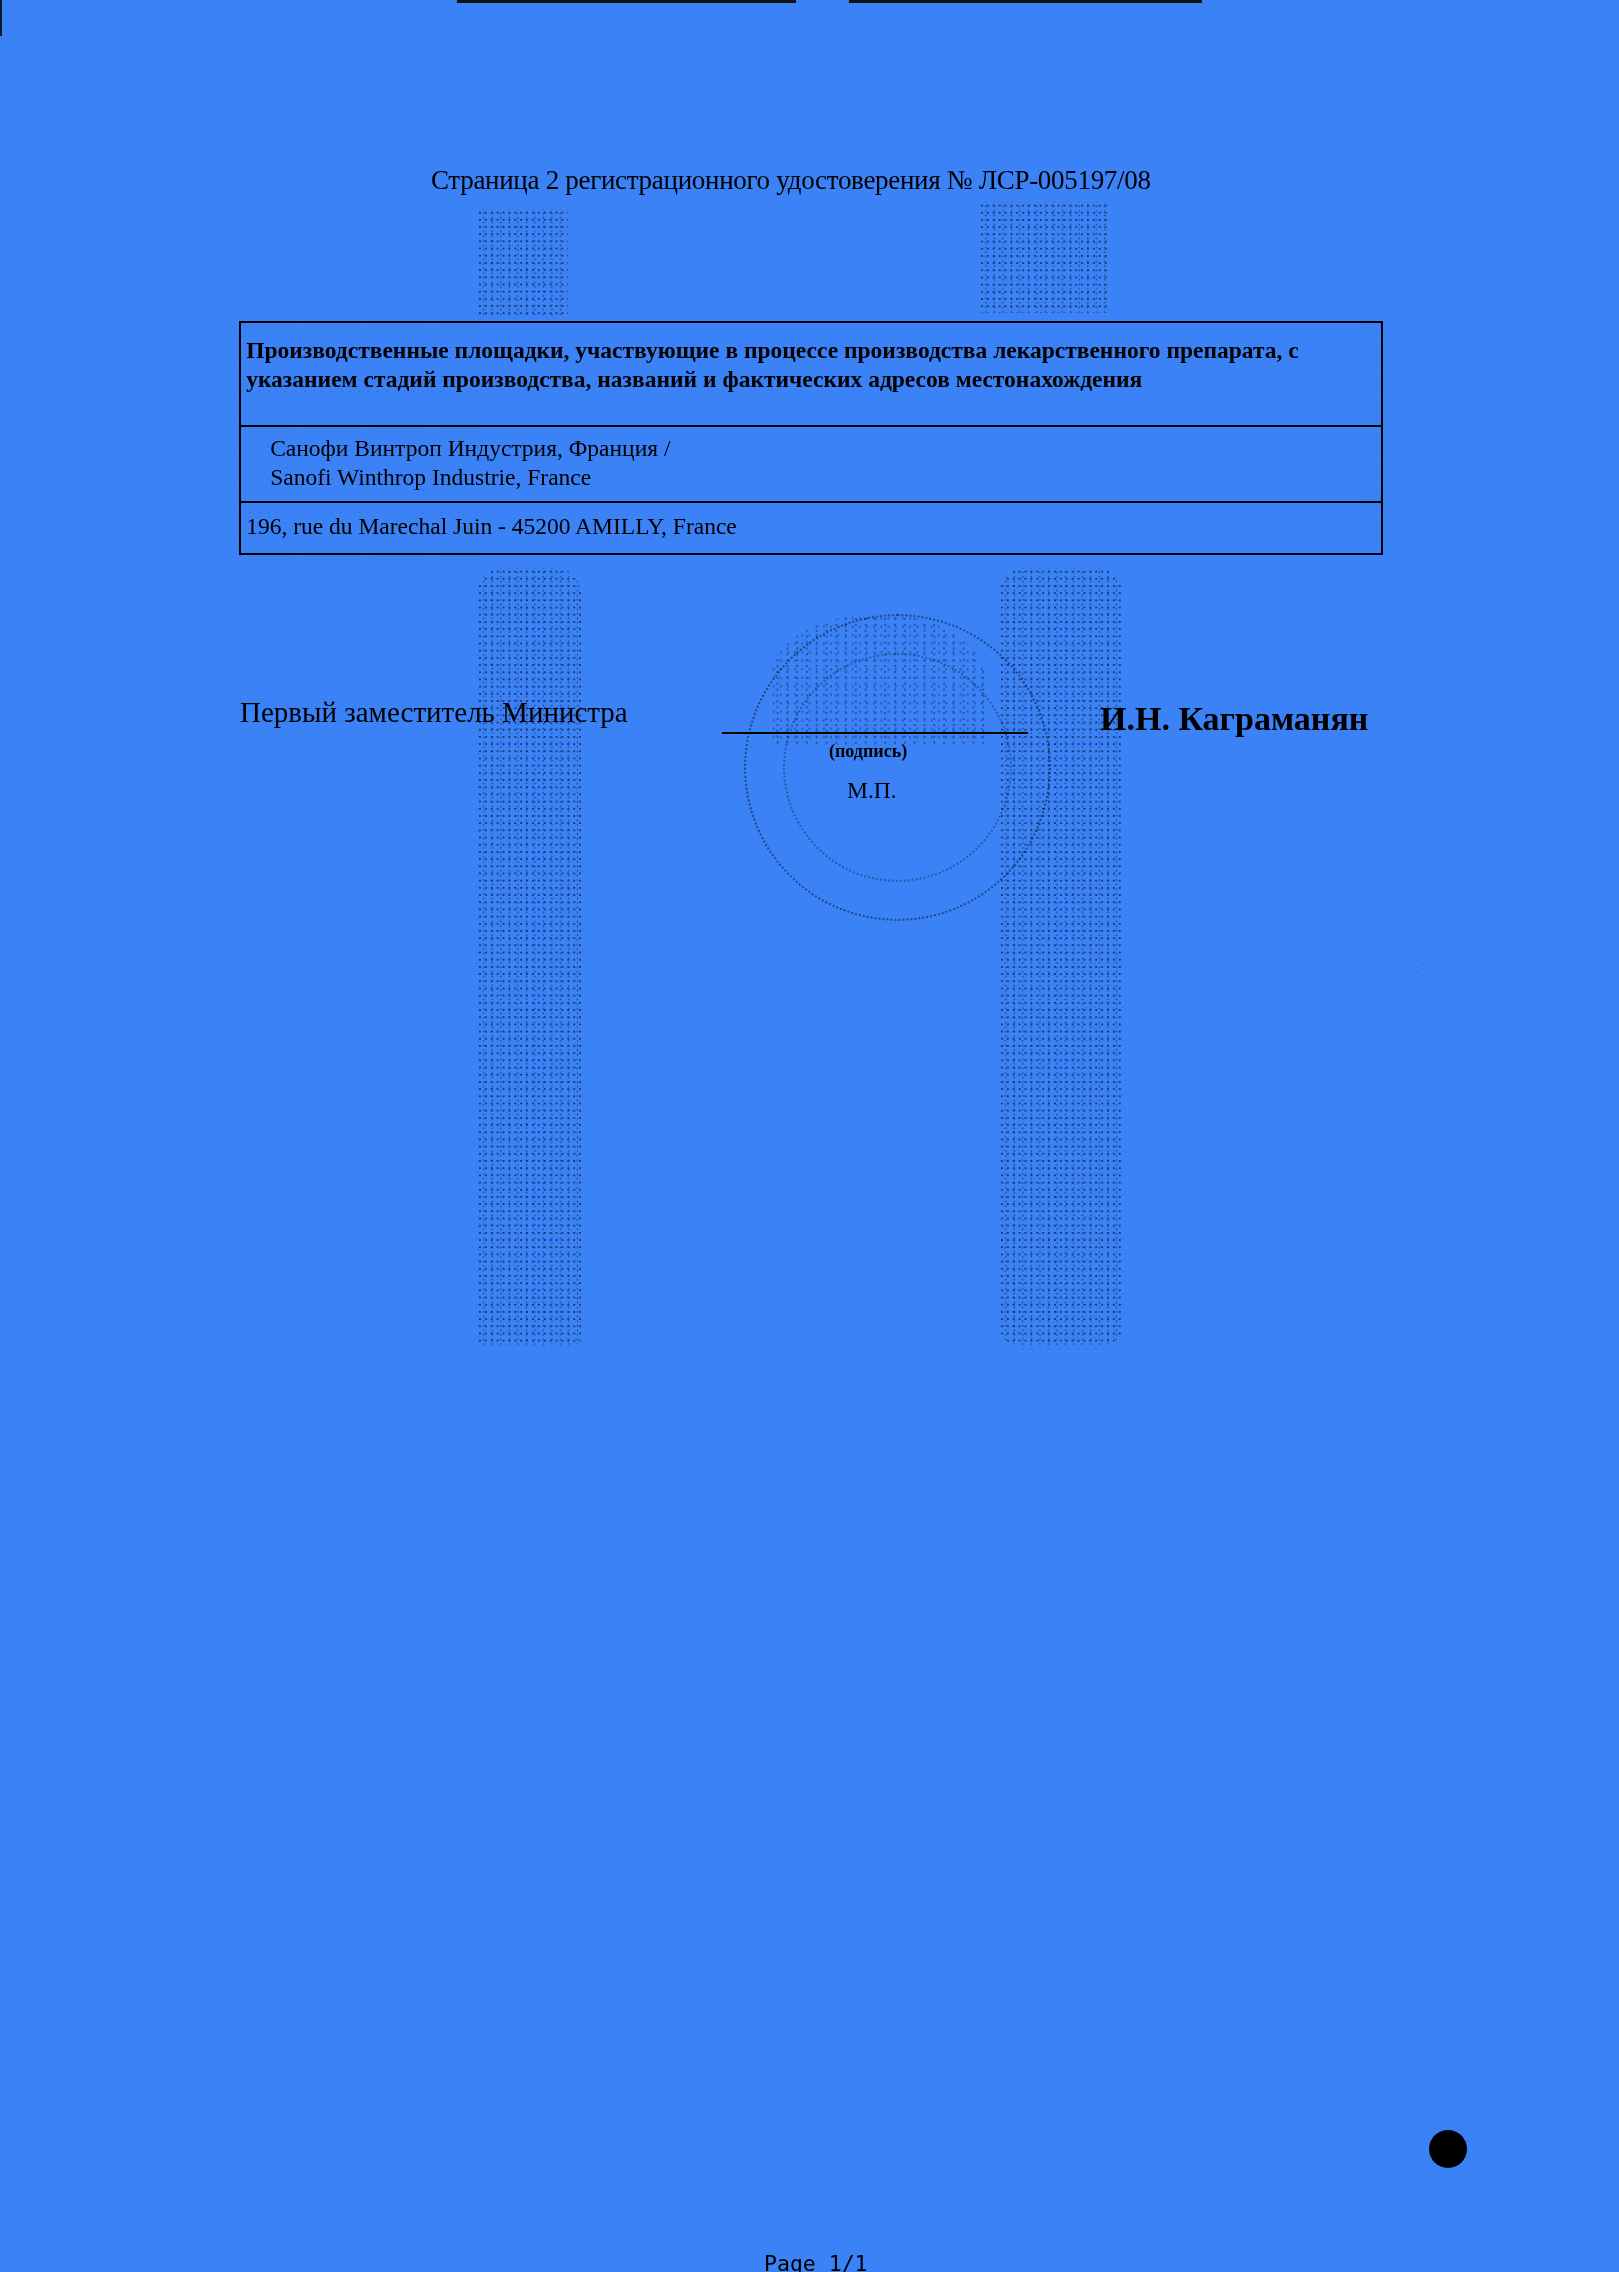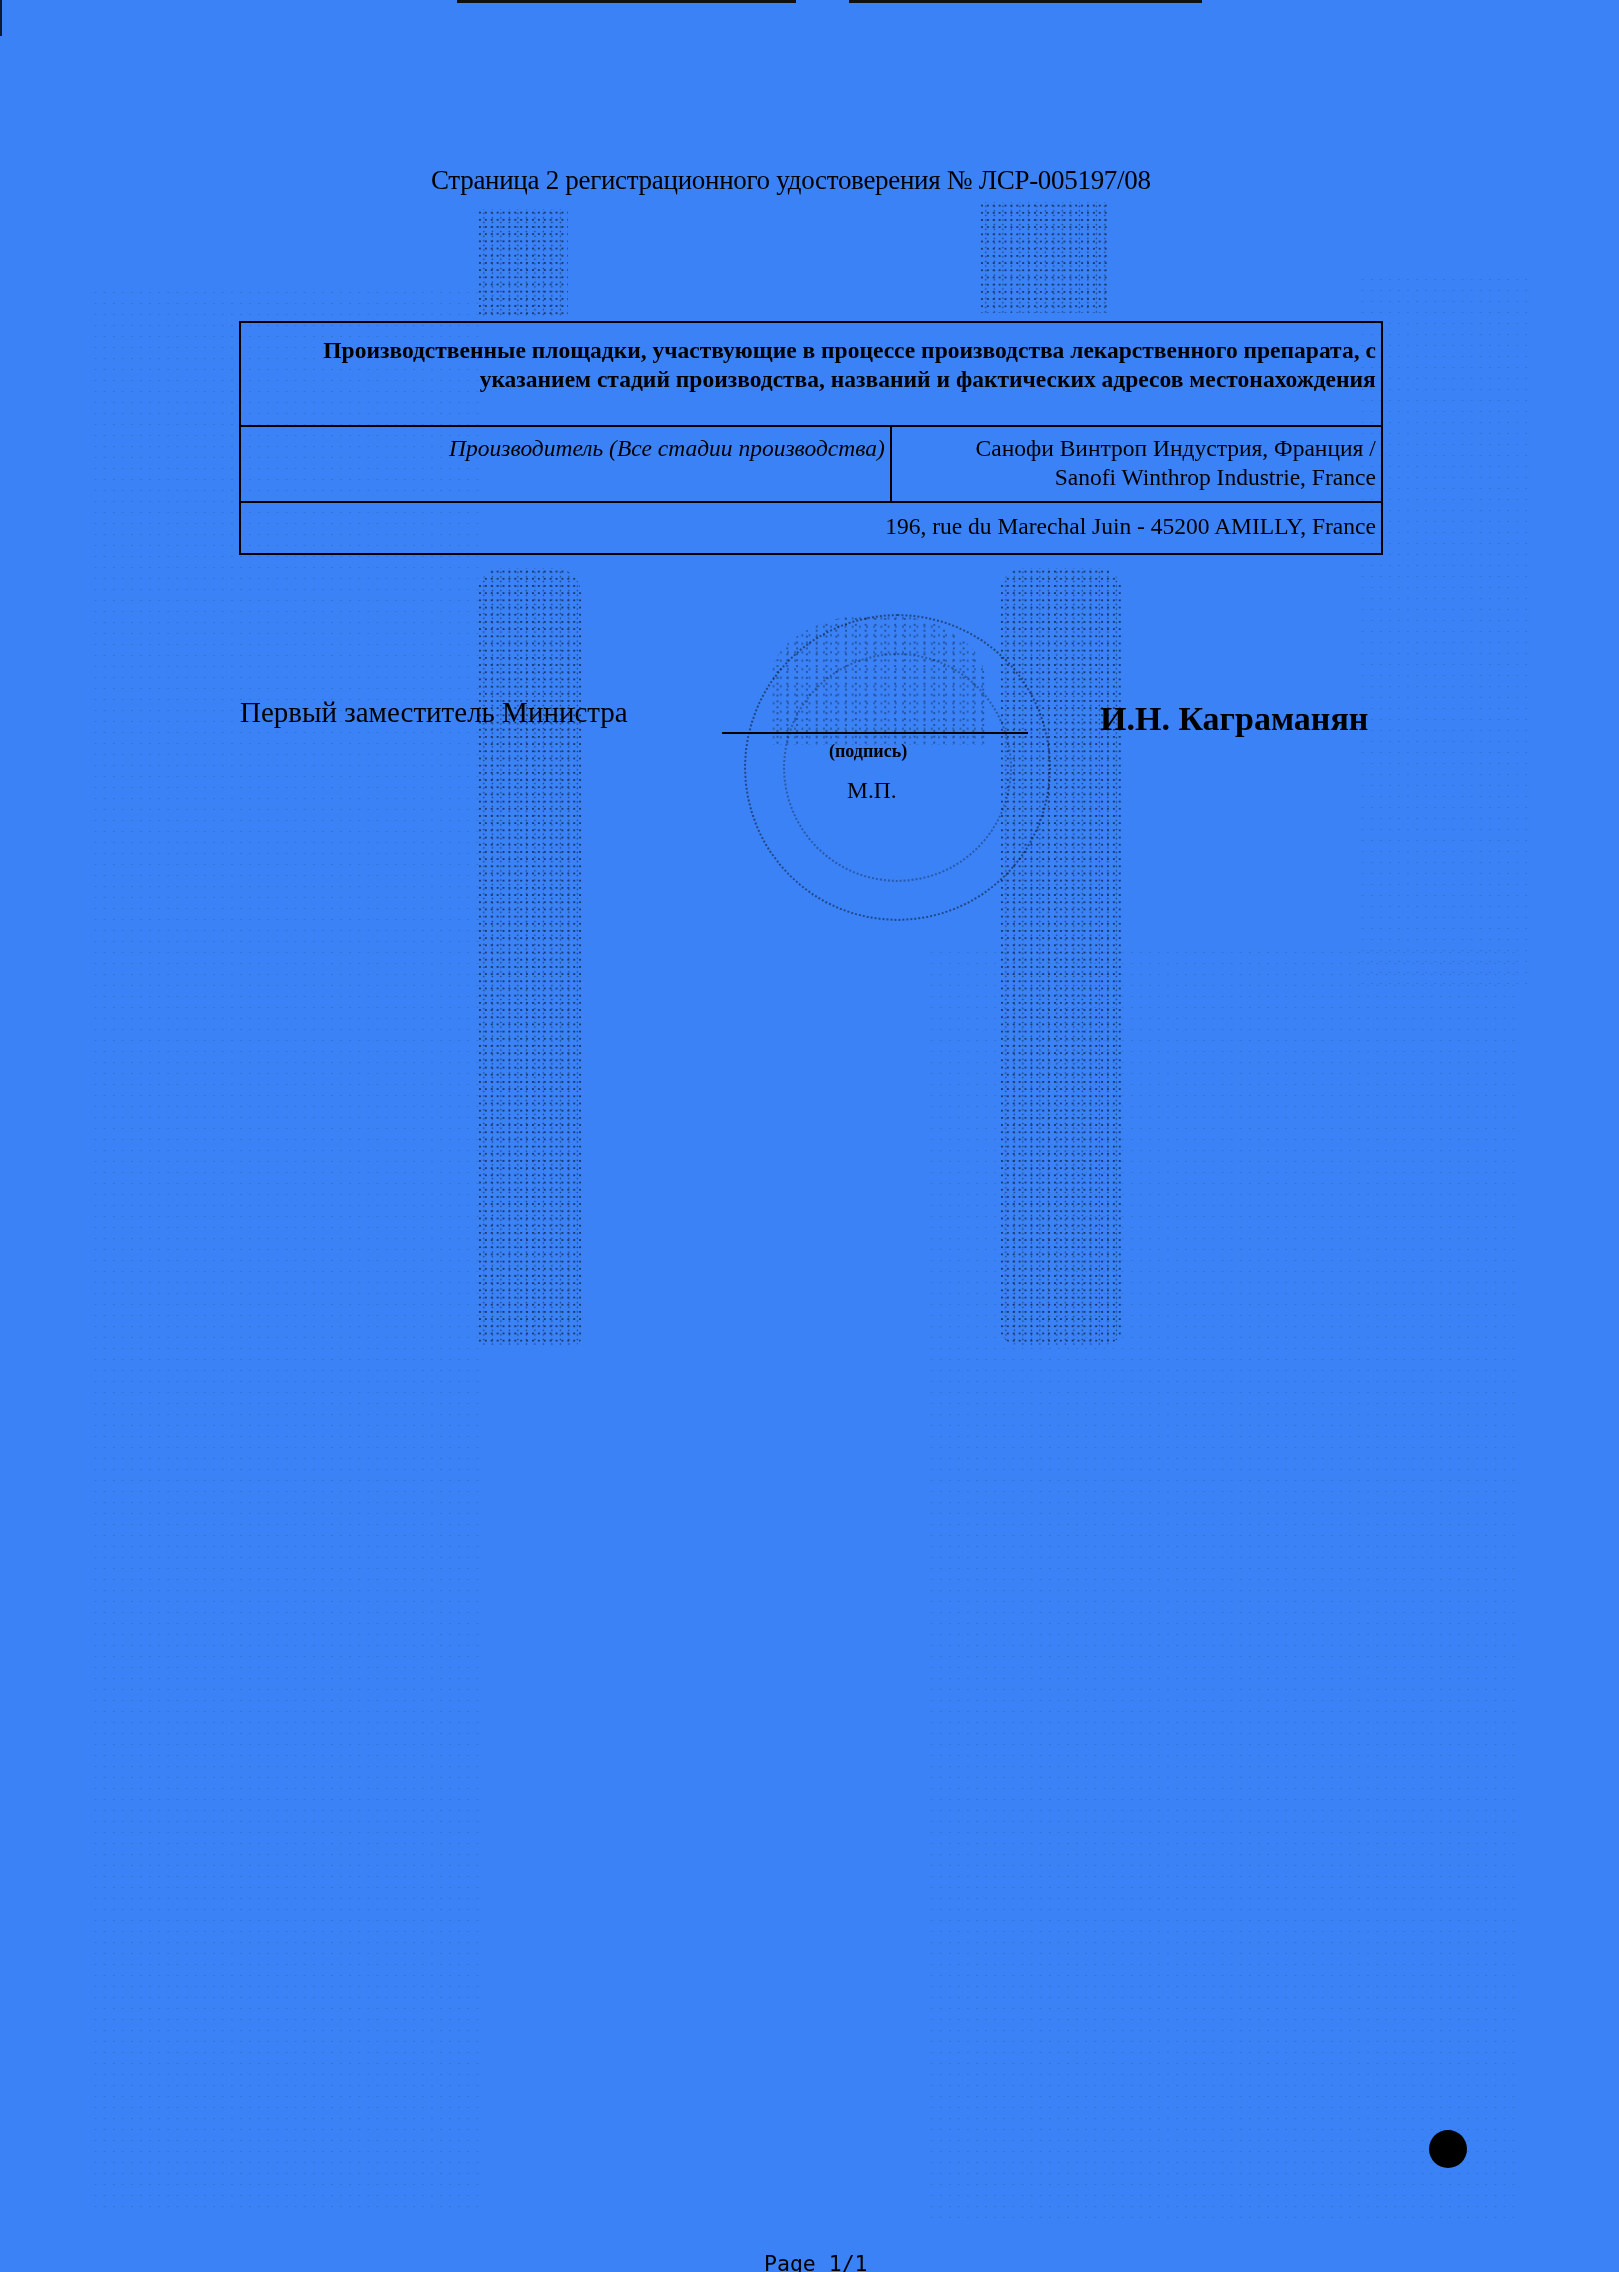--- a/index.html
+++ b/index.html
@@ -21,21 +21,21 @@
     .ribbon.fine { opacity: .35; background-size: 7.2px 8.5px, 9.8px 5.9px; }
     .haze { position: absolute; opacity: .12;
       background-image: radial-gradient(circle, #000 0.7px, transparent 1px);
       background-size: 9.1px 11px;
     }
 
     
     .doc-header { position: absolute; left: 431px; top: 165px; width: 816px; font-size: 27px; letter-spacing: -0.3px; white-space: nowrap; }
 
     
-    .sites-table { position: absolute; left: 239px; top: 321px; width: 1144px; border: 2px solid #000; box-sizing: border-box; text-align: right; }
+    .sites-table { position: absolute; left: 239px; top: 321px; width: 1144px; border: 2px solid #000; box-sizing: border-box; }
     .row { display: flex; border-top: 2px solid #000; }
     .row:first-child { border-top: none; }
     .cell { padding: 6.5px 5.2px 5.2px 5.2px; box-sizing: border-box; font-size: 23.5px; line-height: 29px; }
     .row-header .cell { width: 100%; font-weight: bold; height: 102px; padding-top: 13px; }
     .row-producer { height: 74px; }
     .row-producer .cell-role { width: 651px; font-style: italic; border-right: 2px solid #000; }
     .row-producer .cell-company { flex: 1; margin-left: 24px; }
     .row-address { height: 50px; }
     .row-address .cell { width: 100%; padding-top: 9.1px; }
 
@@ -73,21 +73,20 @@
   <div class="ribbon" style="left:999px;top:568px;width:124px;height:777px;border-radius:26px 26px 19.6px 19.6px;"></div>
   <div class="ribbon fine" style="left:770px;top:614px;width:215px;height:131px;border-radius:50% 50% 0 0;"></div>
 
   <div class="doc-header">Страница 2 регистрационного удостоверения № ЛСР-005197/08</div>
 
   <div class="sites-table">
     <div class="row row-header">
       <div class="cell">Производственные площадки, участвующие в процессе производства лекарственного препарата, с указанием стадий производства, названий и фактических адресов местонахождения</div>
     </div>
     <div class="row row-producer">
-      <div class="cell cell-role">Производитель (Все стадии производства)</div>
       <div class="cell cell-company">
         <div>Санофи Винтроп Индустрия, Франция /</div>
         <div>Sanofi Winthrop Industrie, France</div>
       </div>
     </div>
     <div class="row row-address">
       <div class="cell">196, rue du Marechal Juin - 45200 AMILLY, France</div>
     </div>
   </div>
 

